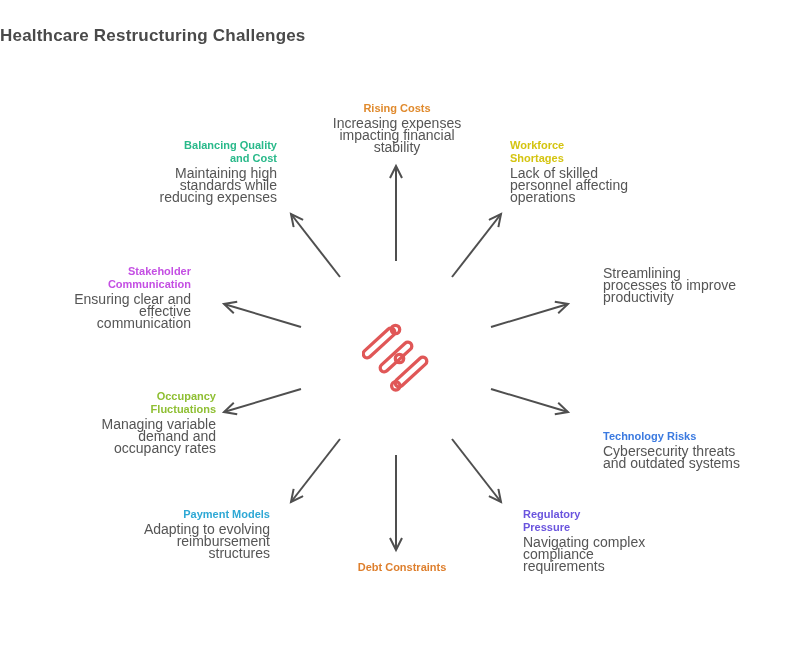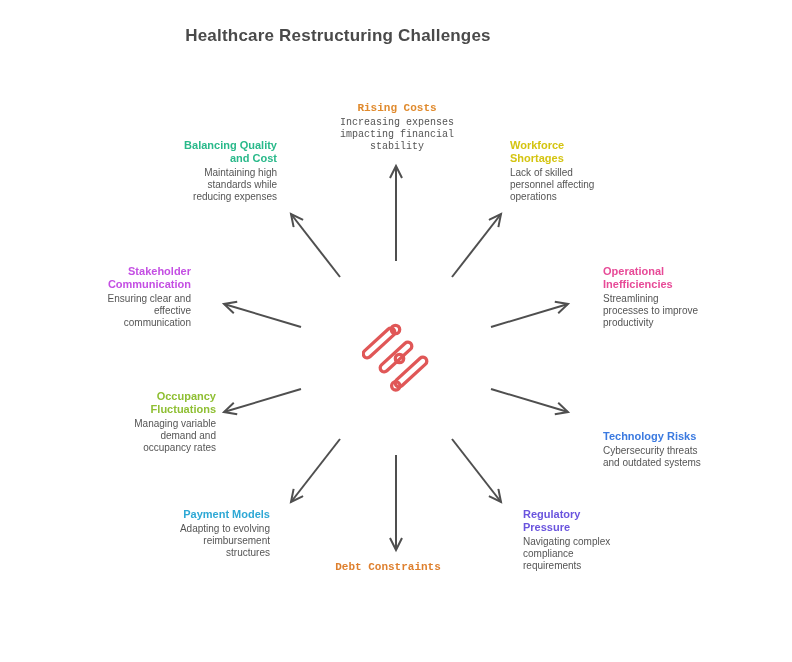--- a/index.html
+++ b/index.html
@@ -10,21 +10,21 @@
     width: 792px;
     height: 662px;
     background: #ffffff;
     overflow: hidden;
   }
   .main-title {
     position: absolute;
     top: 26px;
     left: 0;
     width: 676px;
-    text-align: center;
+    text-align: left;
     font-size: 17px;
     font-weight: 700;
     letter-spacing: 0.2px;
     color: #4A4A4A;
   }
   .arrows-layer, .center-icon {
     position: absolute;
     pointer-events: none;
   }
   .arrows-layer { left: 0; top: 0; }
@@ -34,28 +34,28 @@
     width: 150px;
   }
   .item-title {
     font-size: 11px;
     font-weight: 700;
     line-height: 13px;
     white-space: pre-line;
   }
   .item-desc {
     margin-top: 2px;
-    font-size: 10px;
+    font-size: 14px;
     line-height: 12px;
     color: #555555;
     white-space: pre-line;
   }
   .align-right { text-align: right; }
   .align-left { text-align: left; }
-  .align-center { text-align: center; font-family: Liberation Mono, monospace; }
+  .align-center { text-align: center; }
 </style>
 </head>
 <body>
 
 <div class="canvas">
 
   <div class="main-title">Healthcare Restructuring Challenges</div>
 
   <svg class="arrows-layer" width="792" height="662" viewBox="0 0 792 662">
     <defs>
@@ -119,22 +119,20 @@
 
   <div class="item align-right" style="right:601px; top:265px;">
     <div class="item-title" style="color: rgb(196, 79, 227);">Stakeholder
 Communication</div>
     <div class="item-desc">Ensuring clear and
 effective
 communication</div>
   </div>
 
   <div class="item align-left" style="left:603px; top:265px;">
-    <div class="item-title" style="color: rgb(231, 74, 151);">Operational
-Inefficiencies</div>
     <div class="item-desc">Streamlining
 processes to improve
 productivity</div>
   </div>
 
   <div class="item align-right" style="right:576px; top:390px;">
     <div class="item-title" style="color: rgb(143, 191, 51);">Occupancy
 Fluctuations</div>
     <div class="item-desc">Managing variable
 demand and
@@ -155,17 +153,17 @@
   </div>
 
   <div class="item align-left" style="left:523px; top:508px;">
     <div class="item-title" style="color: rgb(106, 84, 222);">Regulatory
 Pressure</div>
     <div class="item-desc">Navigating complex
 compliance
 requirements</div>
   </div>
 
-  <div class="item align-center" style="left:318px; top:561px; width:140px;">
+  <div class="item align-center" style="left:332px; top:561px; width:140px;">
     <div class="item-title" style="color: rgb(222, 127, 45);">Debt Constraints</div>
   </div>
 
 </div>
 
 </body></html>

